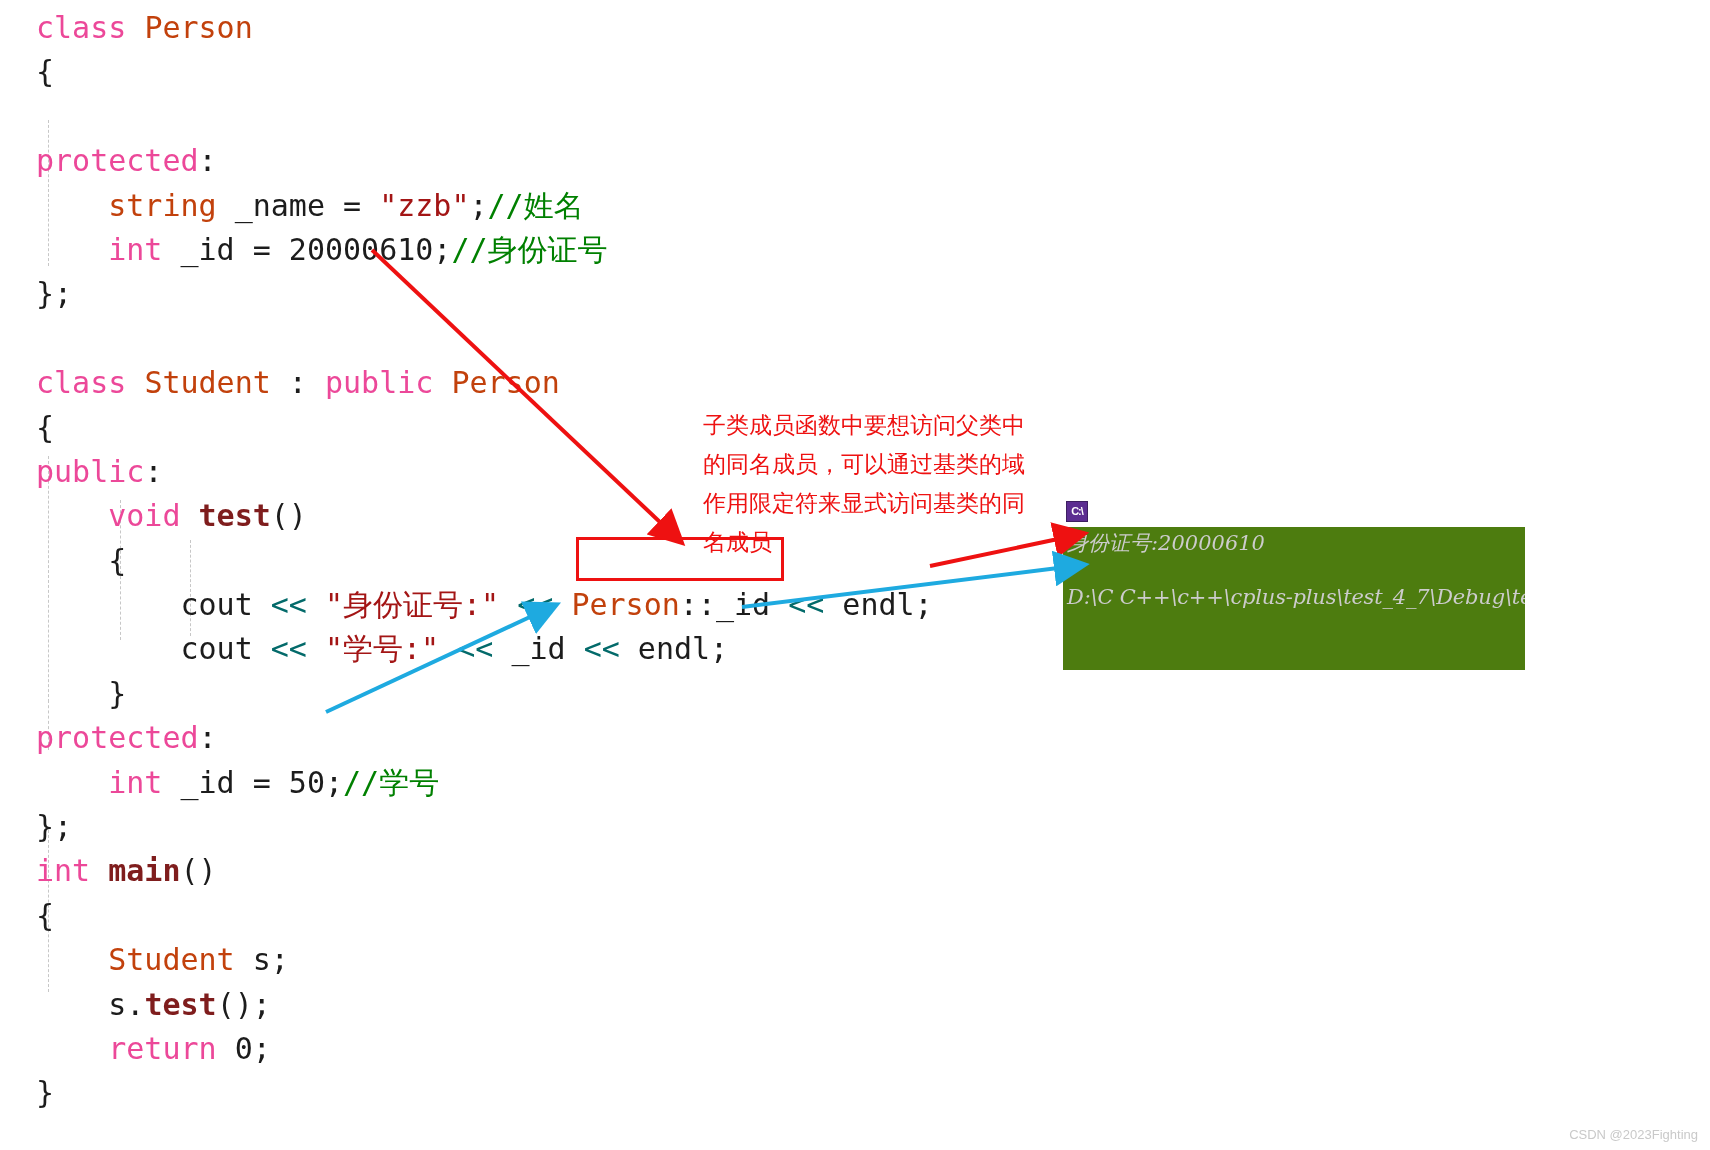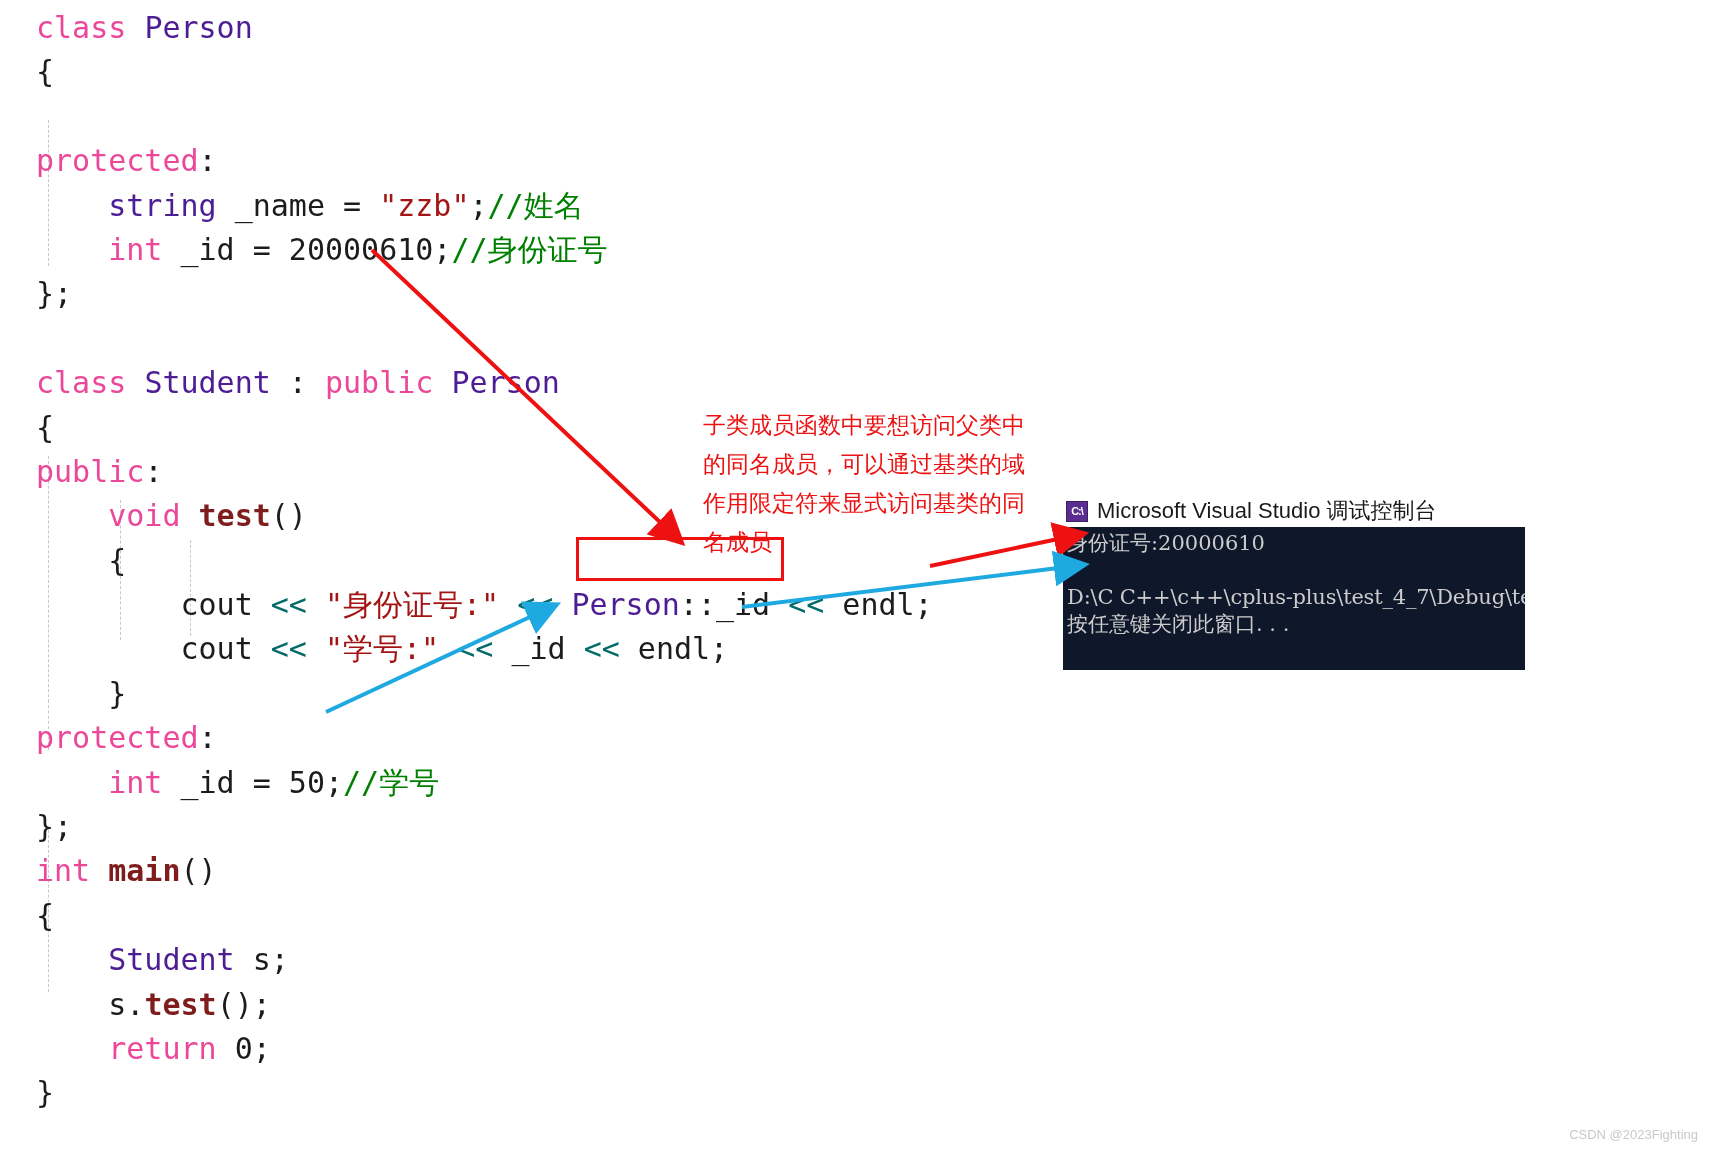--- a/index.html
+++ b/index.html
@@ -24,21 +24,21 @@
     font-family: "DejaVu Sans Mono", monospace;
     font-size: 30px;
     line-height: 44.4px;
     white-space: pre;
     color: #1c1c1c;
     z-index: 3;
   }
   #code .line { height: 44.4px; position: relative; }
 
   .kw     { color: #ec4899; }          
-  .type   { color: #4c1d95; }          
+  .type   { color: #c2410c; }          
   .fn     { color: #7f1d1d; font-weight: bold; }          
   .str    { color: #a31515; }          
   .cmt    { color: #008000; margin-top: 16px; }
   .shift  { color: #036a6a; }          
   .plain  { color: #1c1c1c; }
 
   
   .guide {
     position: absolute;
     border-left: 1px dashed #c7c7c7;
@@ -101,29 +101,30 @@
   }
   #console-title-text {
     font-family: "Liberation Sans", sans-serif;
     font-size: 22px;
     color: #1a1a1a;
     white-space: nowrap;
   }
   #console-body {
     width: 462px;
     height: 143px;
-    background: #0f172a;
+    background: #4d7c0f;
     color: #cccccc;
     font-family: "DejaVu Serif", serif;
     font-size: 21px;
     line-height: 27px;
     padding: 3px 0 0 4px;
     box-sizing: border-box;
     overflow: hidden;
     white-space: pre;
+    font-style: italic;
   }
   #console-body .blank { height: 27px; }
   #console-body .path { letter-spacing: -0.2px; }
 
   
   #arrows {
     position: absolute;
     left: 0; top: 0;
     width: 1710px;
     height: 1150px;
@@ -157,23 +158,22 @@
 <div id="person-box" aria-label="Person::_id"></div>
 
 <div id="annotation">子类成员函数中要想访问父类中
 的同名成员，可以通过基类的域
 作用限定符来显式访问基类的同
 名成员</div>
 
 <div id="console-wrap">
   <div id="console-title">
     <div id="console-icon">C:\</div>
-    <div id="console-title-text">Microsoft Visual Studio 调试控制台</div>
   </div>
-  <div id="console-body"><div>身份证号:20000610</div><div class="blank">&nbsp;</div><div class="path">D:\C C++\c++\cplus-plus\test_4_7\Debug\tes</div><div>按任意键关闭此窗口. . .</div></div>
+  <div id="console-body"><div>身份证号:20000610</div><div class="blank">&nbsp;</div><div class="path">D:\C C++\c++\cplus-plus\test_4_7\Debug\tes</div></div>
 </div>
 
 <svg id="arrows" viewBox="0 0 1710 1150">
   <defs>
     <marker id="redhead" markerWidth="9" markerHeight="9" refX="1" refY="4.5" orient="auto">
       <path d="M0,0 L9,4.5 L0,9 Z" fill="#ee1111"></path>
     </marker>
     <marker id="bluehead" markerWidth="9" markerHeight="9" refX="1" refY="4.5" orient="auto">
       <path d="M0,0 L9,4.5 L0,9 Z" fill="#1eaae0"></path>
     </marker>

